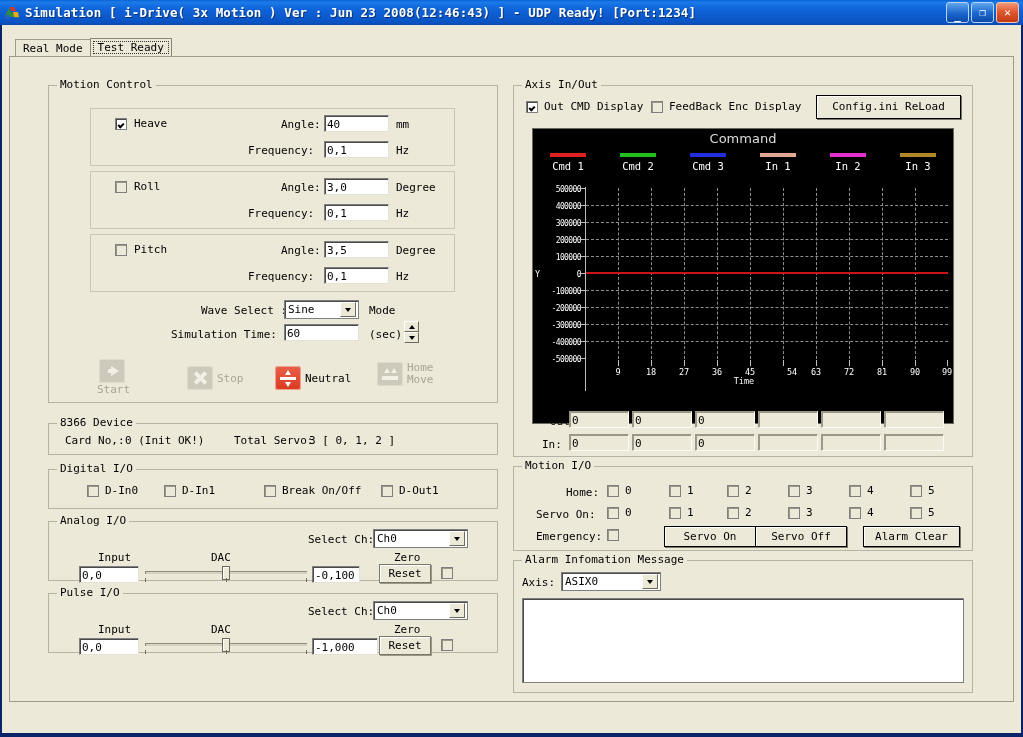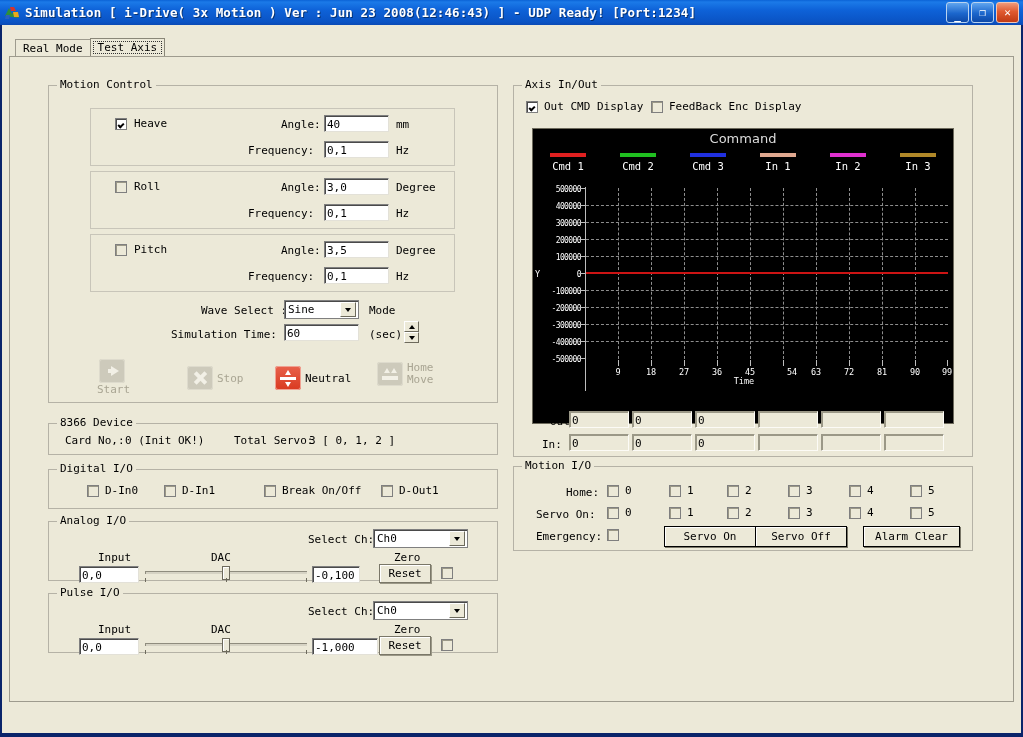--- a/index.html
+++ b/index.html
@@ -166,21 +166,21 @@
     </div>
   </div>
 
   <div class="client">
 
     <div class="tabstrip">
       <div class="tab">
         <span>Real Mode</span>
       </div>
       <div class="tab active">
-        <span>Test Axis</span>
+        <span>Test Ready</span>
         <span class="focusbox"></span>
       </div>
     </div>
 
     <div class="page">
 
       <div class="col-left">
 
         <div class="group" style="height:318px;">
           <div class="glabel">Motion Control</div>
@@ -367,20 +367,21 @@
           <div class="glabel">Axis In/Out</div>
 
           <div class="row" style="position:absolute;left:12px;top:14px;">
             <div class="cb on"></div>
             <span class="lbl" style="margin-left:6px;">Out CMD Display</span>
           </div>
           <div class="row" style="position:absolute;left:137px;top:14px;">
             <div class="cb gray"></div>
             <span class="lbl" style="margin-left:6px;">FeedBack Enc Display</span>
           </div>
+          <div class="btn" style="position:absolute;left:302px;top:9px;width:145px;height:24px;line-height:22px;">Config.ini   ReLoad</div>
 
           <div class="chart" style="position:absolute;left:18px;top:42px;width:422px;height:296px;">
             <div class="ctitle">Command</div>
             <div class="legend">
               <div class="lg">
                 <span class="sw" style="background:#e02020;"></span>
                 <span>Cmd 1</span>
               </div>
               <div class="lg">
                 <span class="sw" style="background:#20c020;"></span>
@@ -558,17 +559,30 @@
             <span class="lbl" style="margin-left:6px;">5</span>
             </div>
 
           <span class="lbl" style="position:absolute;left:22px;top:63px;">Emergency:</span>
           <div class="cb gray" style="position:absolute;left:93px;top:62px;"></div>
           <div class="btn" style="position:absolute;left:150px;top:59px;width:92px;">Servo On</div>
           <div class="btn" style="position:absolute;left:241px;top:59px;width:92px;">Servo Off</div>
           <div class="btn" style="position:absolute;left:349px;top:59px;width:97px;">Alarm Clear</div>
         </div>
 
+        <div class="group" style="height:133px;margin-top:8px;">
+          <div class="glabel">Alarm Infomation Message</div>
+          <span class="lbl" style="position:absolute;left:8px;top:15px;">Axis:</span>
+          <div class="combo" style="position:absolute;left:47px;top:11px;width:100px;">
+            <span class="cval">ASIX0</span>
+            <span class="carrow">
+                <i></i>
+              </span>
+          </div>
+          <div style="position:absolute;left:8px;top:37px;right:8px;height:85px;background:#fff;
+                      border:1px solid #7f7f7f;box-shadow:inset 1px 1px 0 #4a4a4a;box-sizing:border-box;
+                      font-size:11px;padding:2px;overflow:hidden;"></div>
+        </div>
 
       </div>
     </div>
   </div>
 </div>
 
 </body></html>

